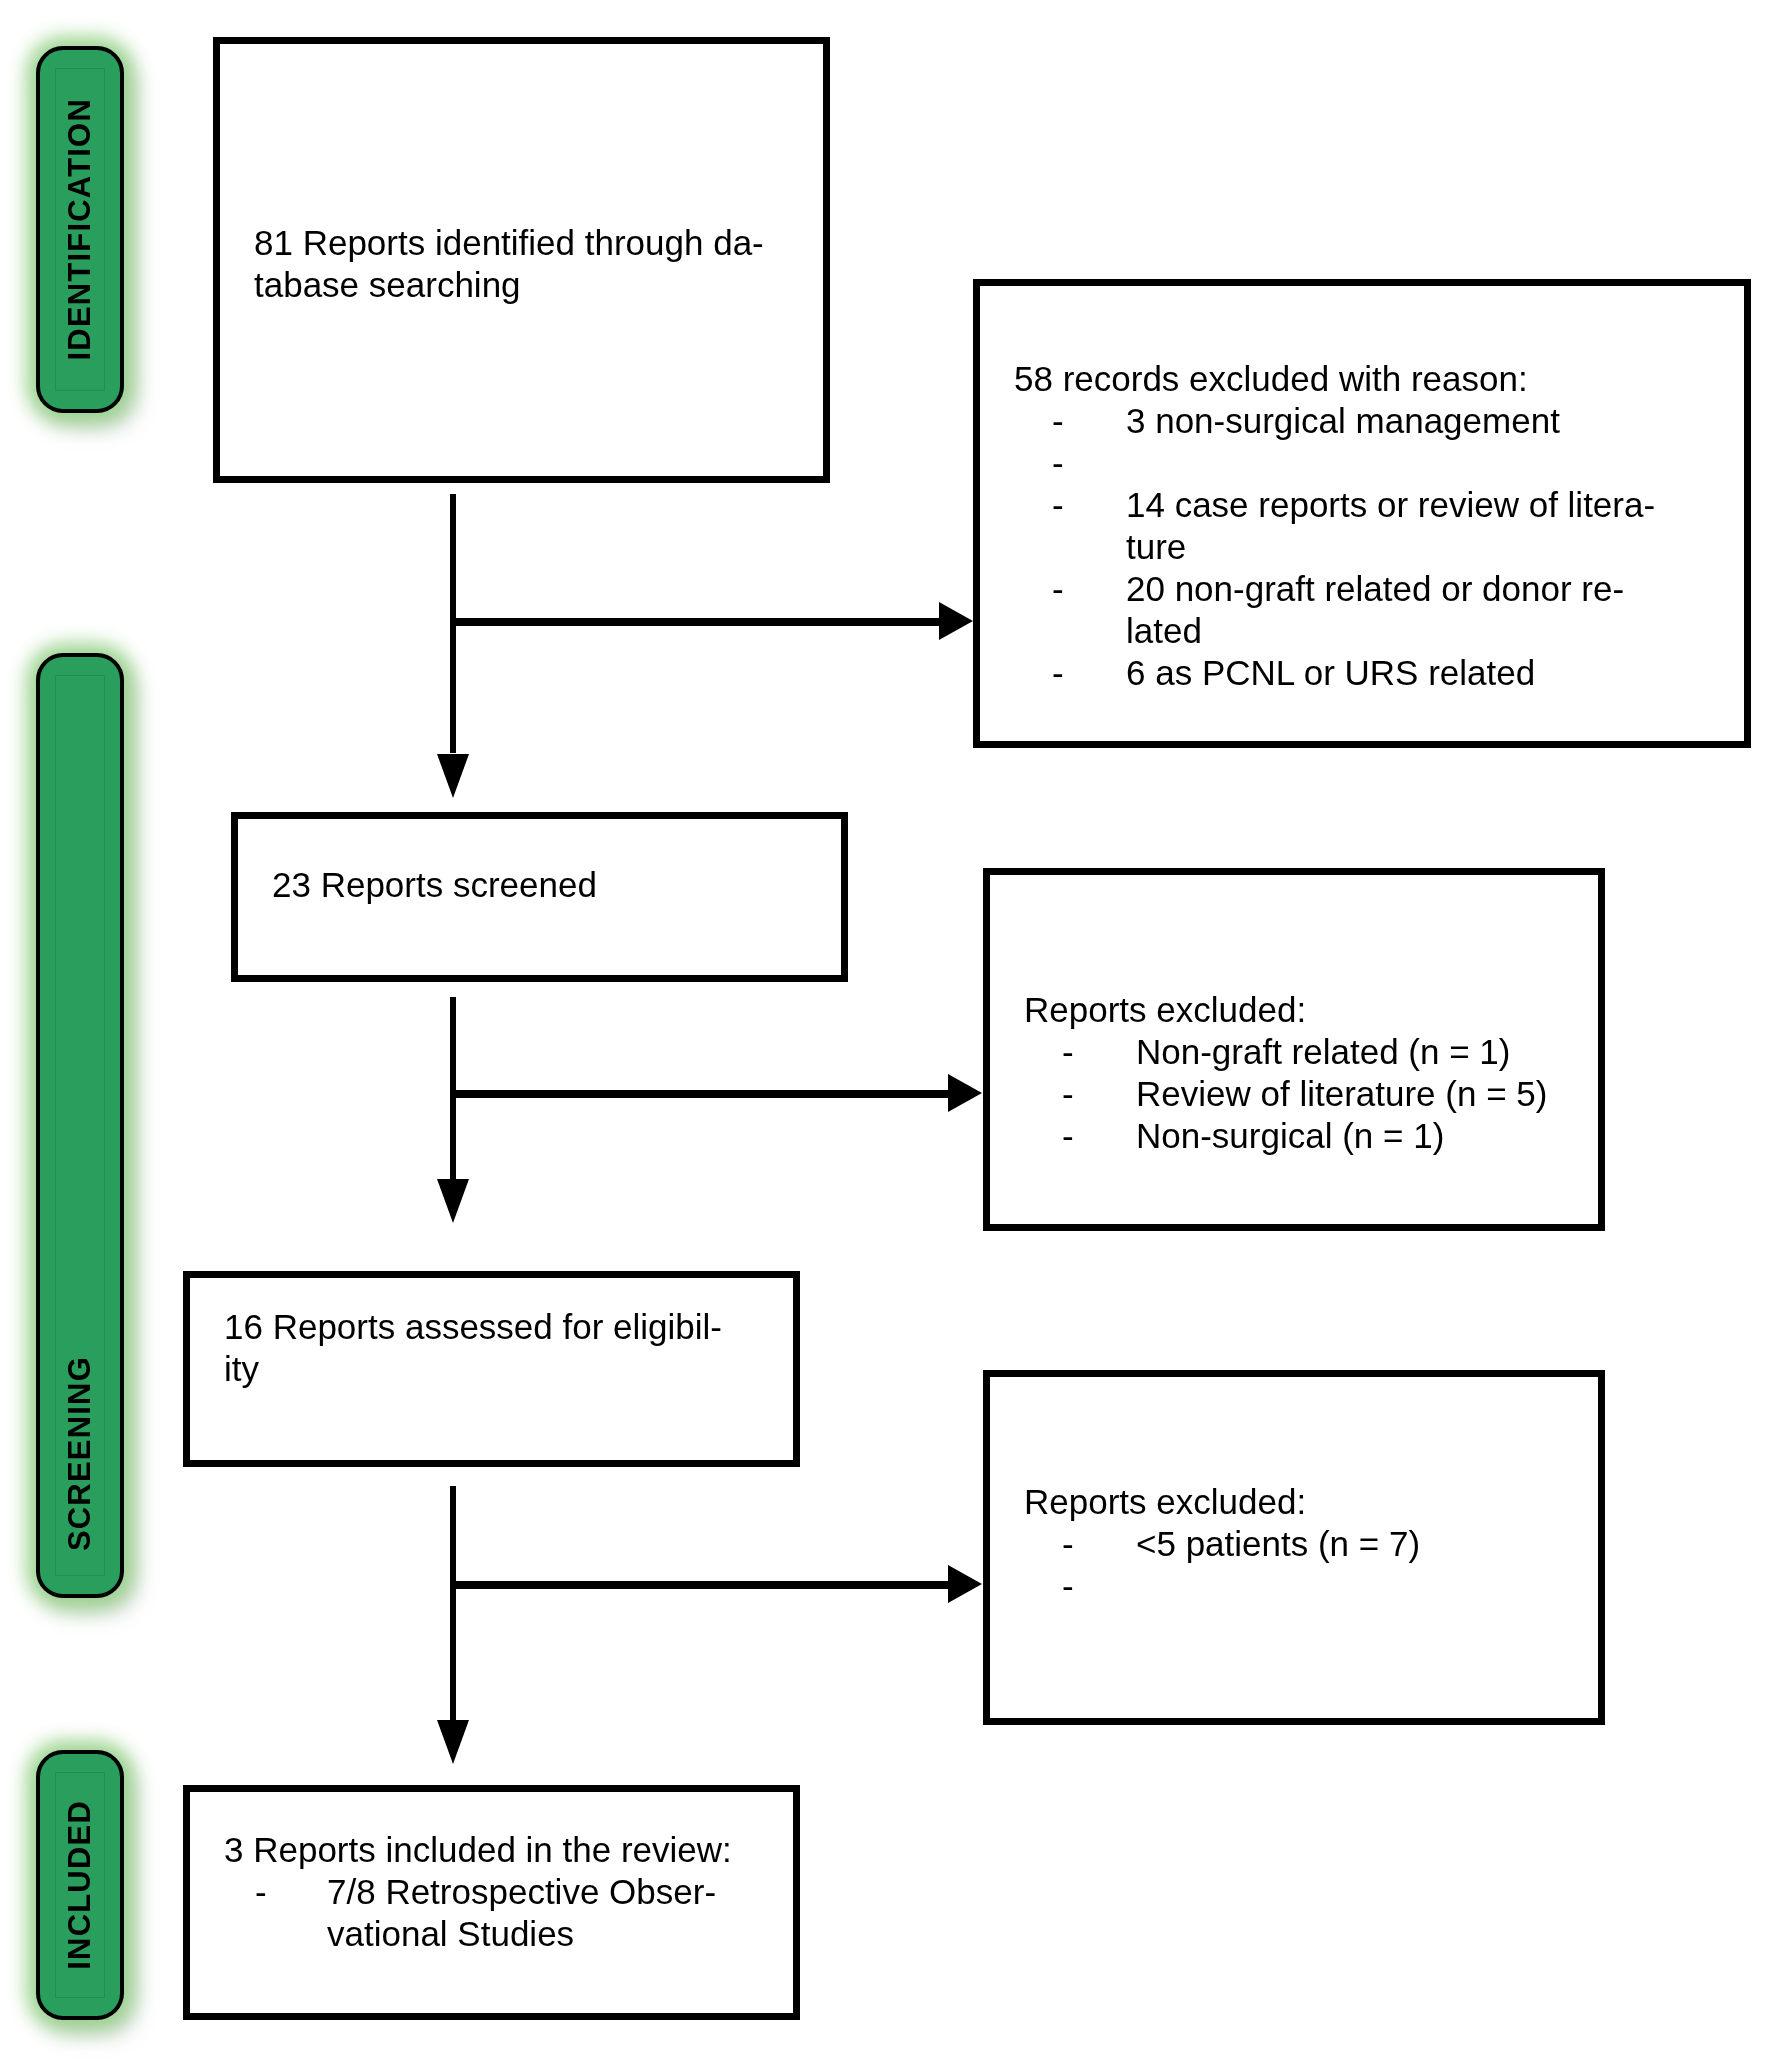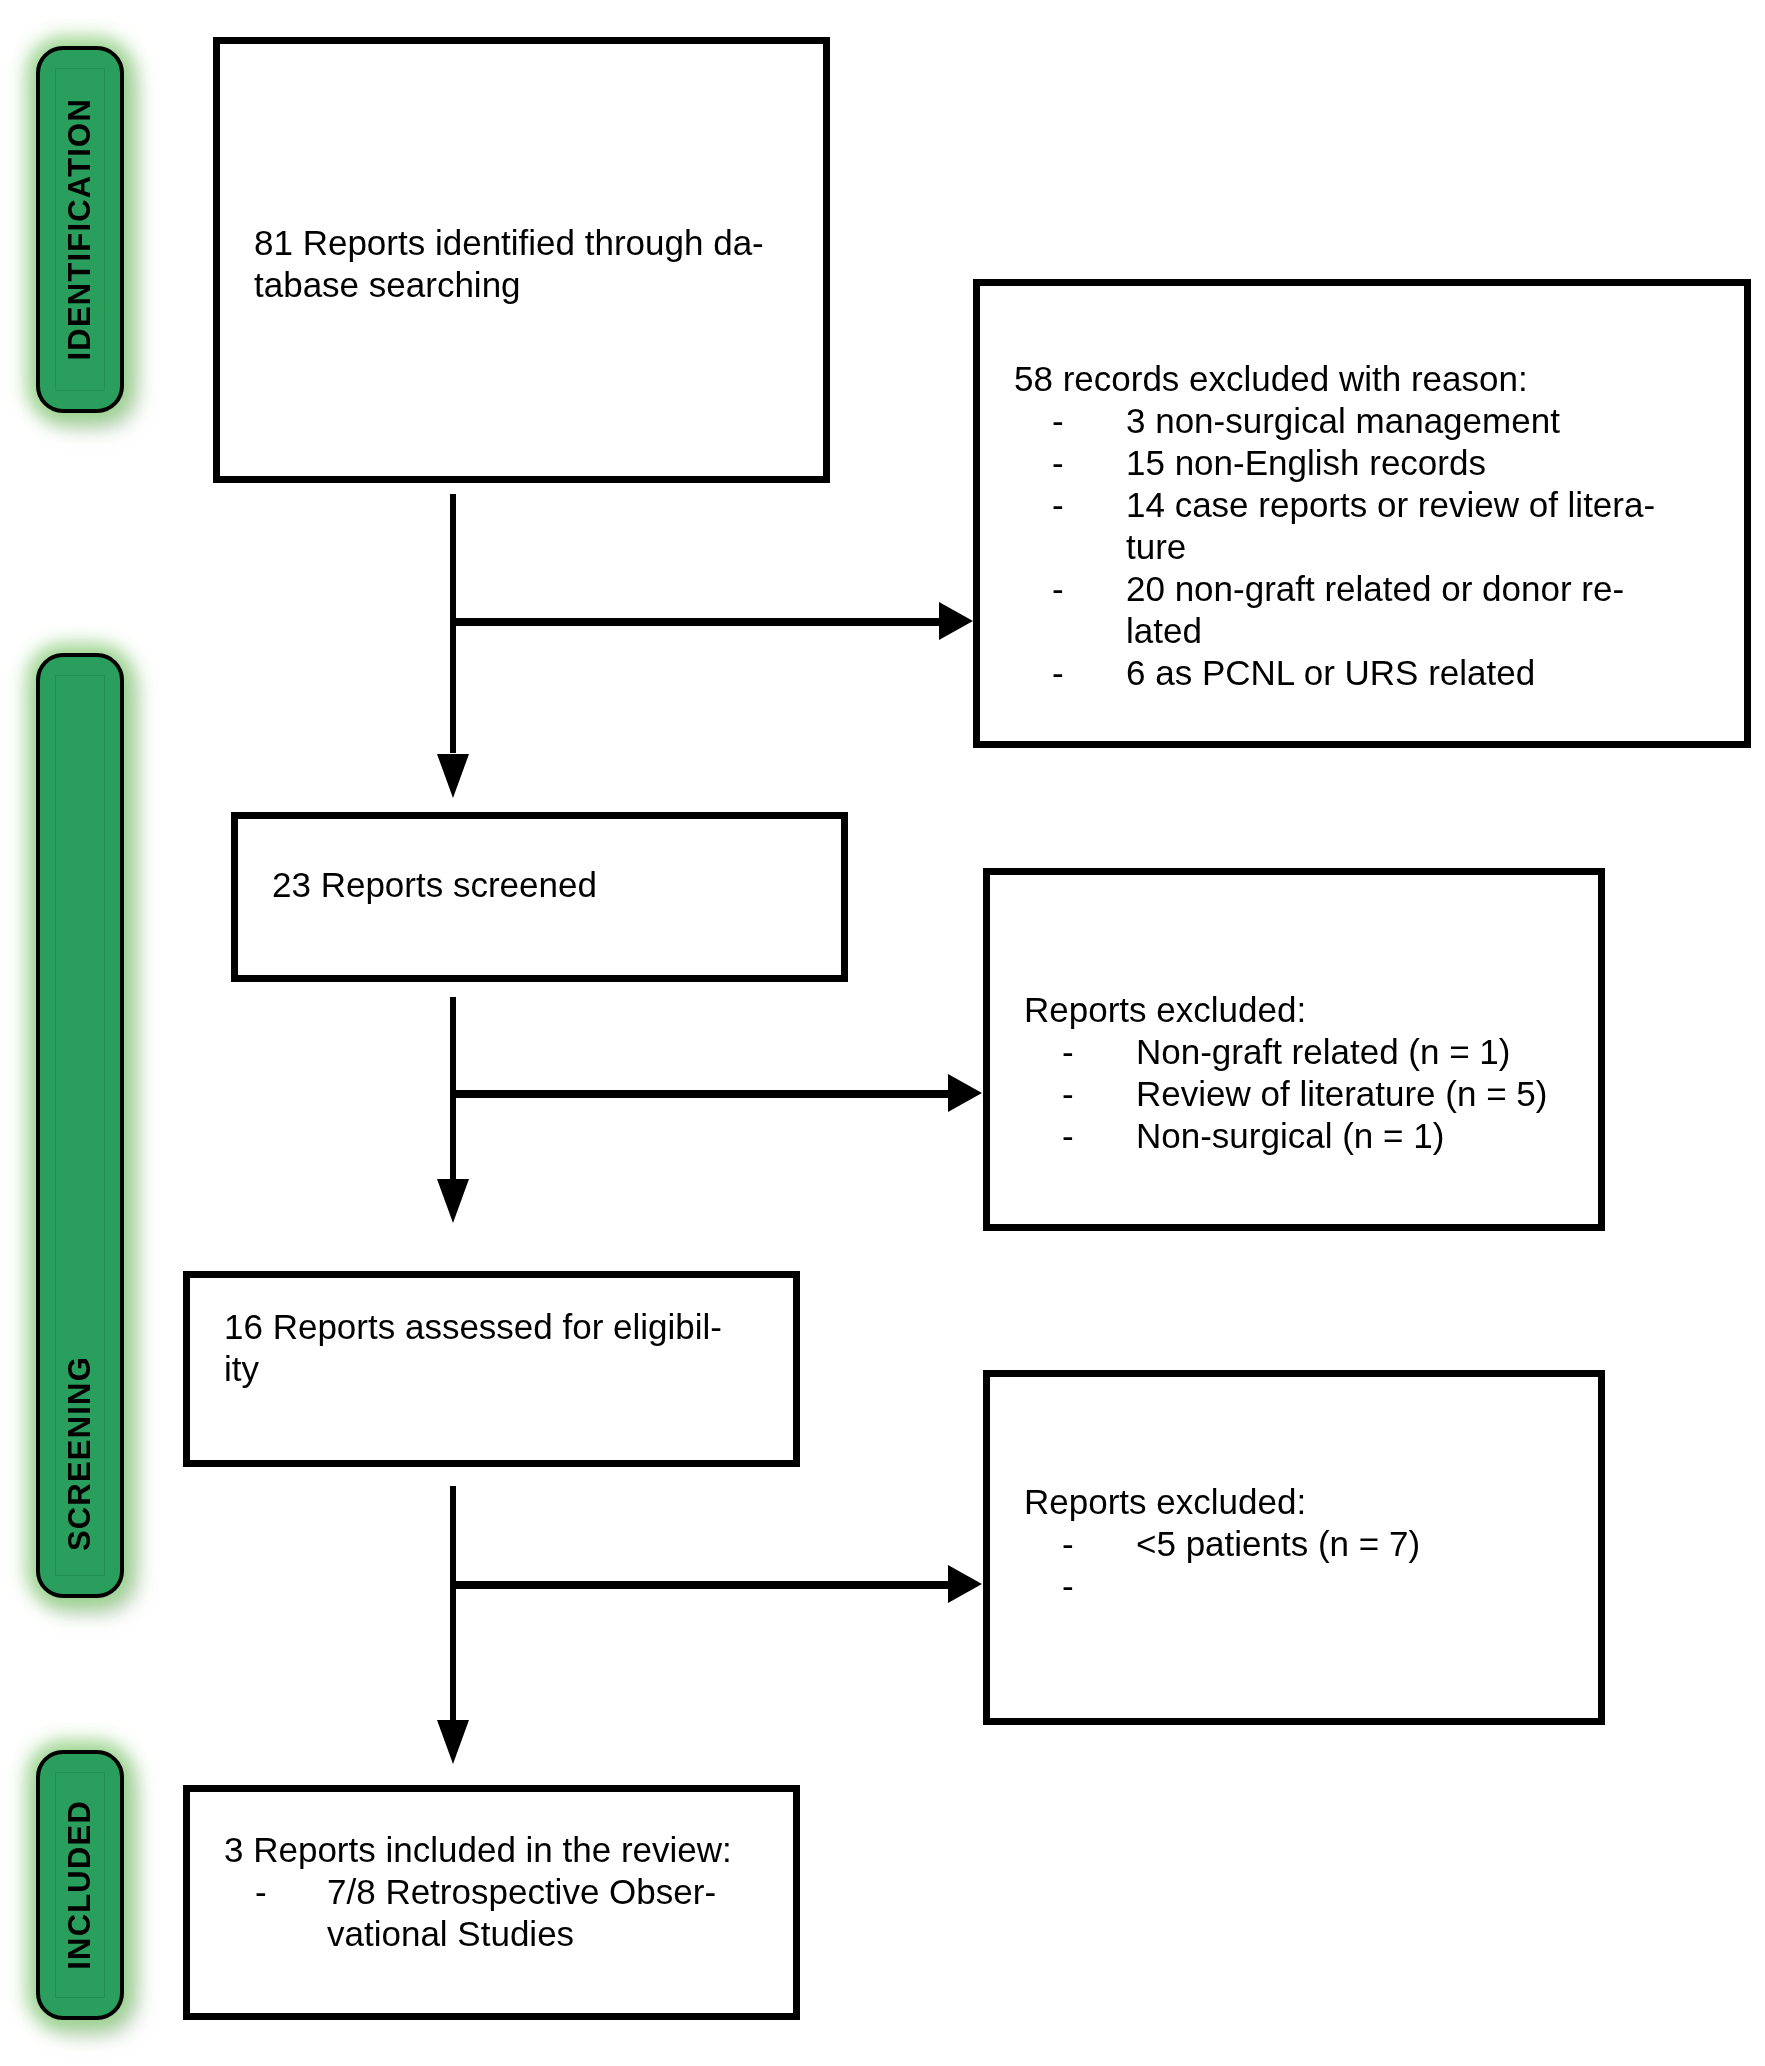--- a/index.html
+++ b/index.html
@@ -168,21 +168,20 @@
   </div>
 
   <div class="fbox" id="excl-reason">
     <div>58 records excluded with reason:</div>
     <div class="bullet">
       <span class="dash">-</span>
       <span class="btxt">3 non-surgical management</span>
     </div>
     <div class="bullet">
       <span class="dash">-</span>
-      <span class="btxt">15 non-English records</span>
     </div>
     <div class="bullet">
       <span class="dash">-</span>
       <span class="btxt">14 case reports or review of litera-
 ture</span>
     </div>
     <div class="bullet">
       <span class="dash">-</span>
       <span class="btxt">20 non-graft related or donor re-
 lated</span>

